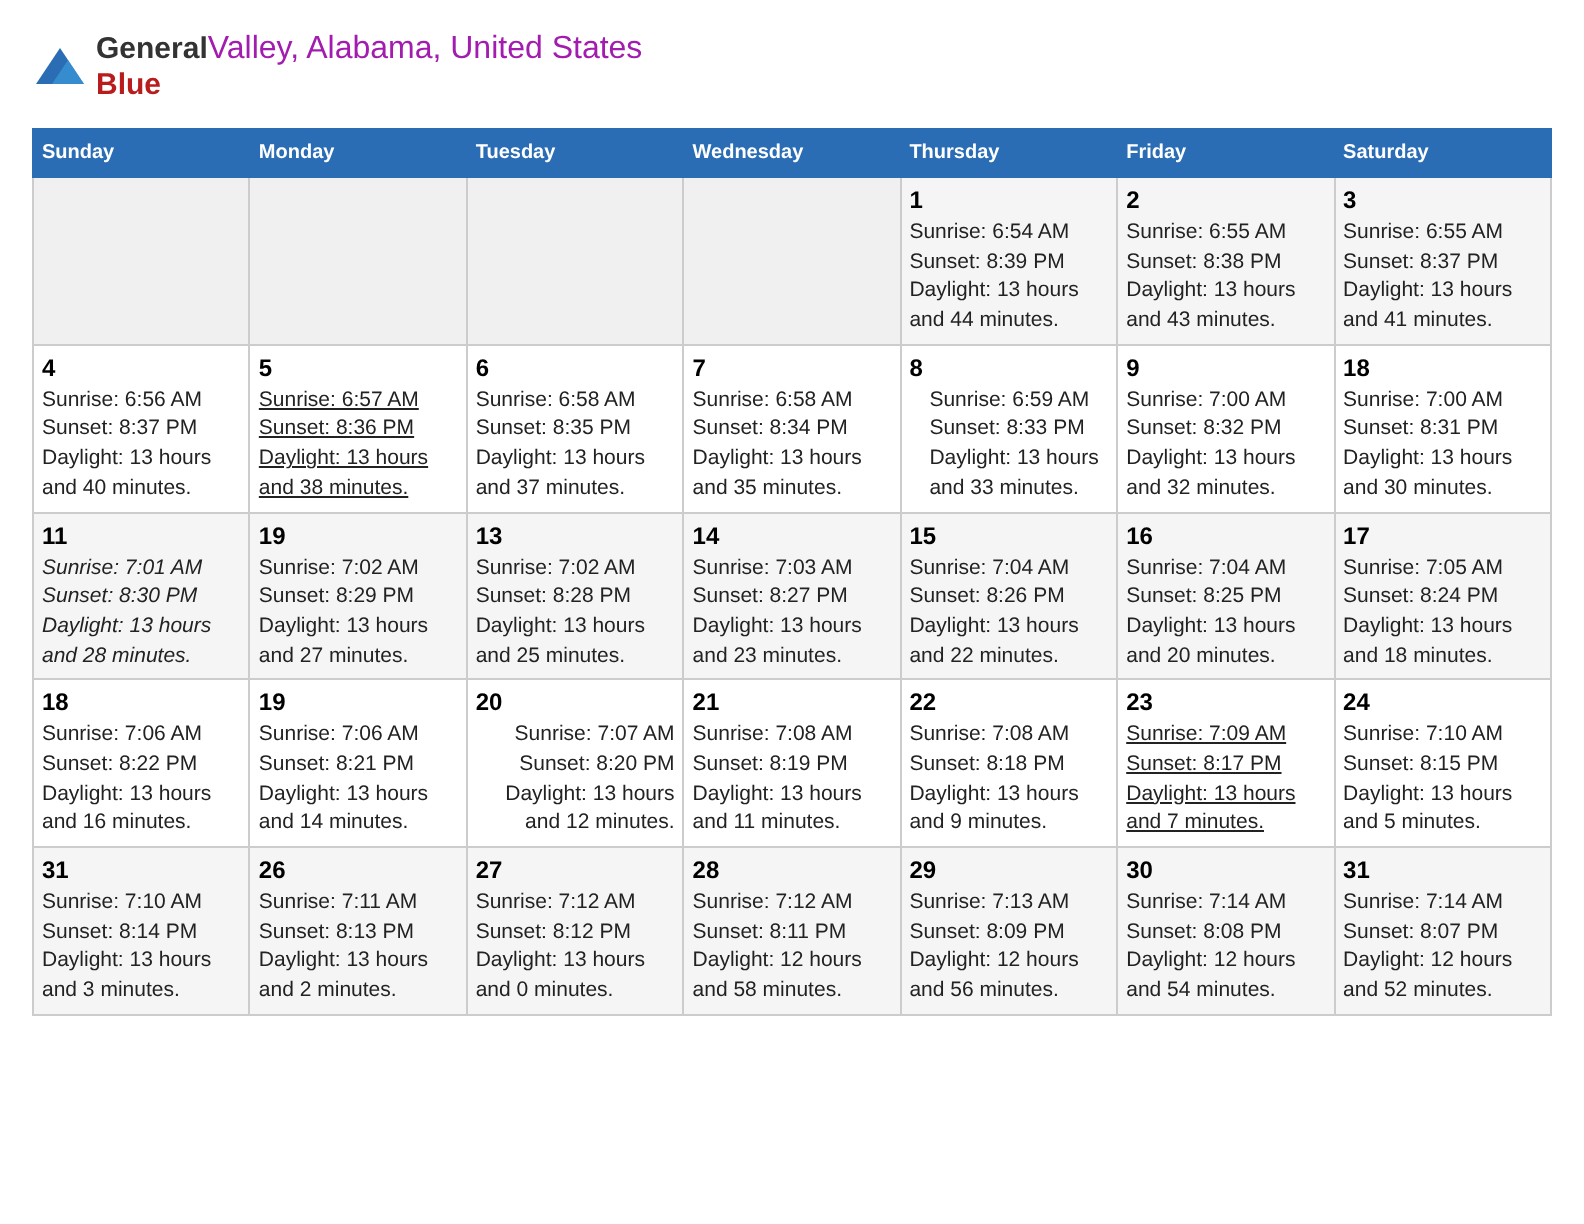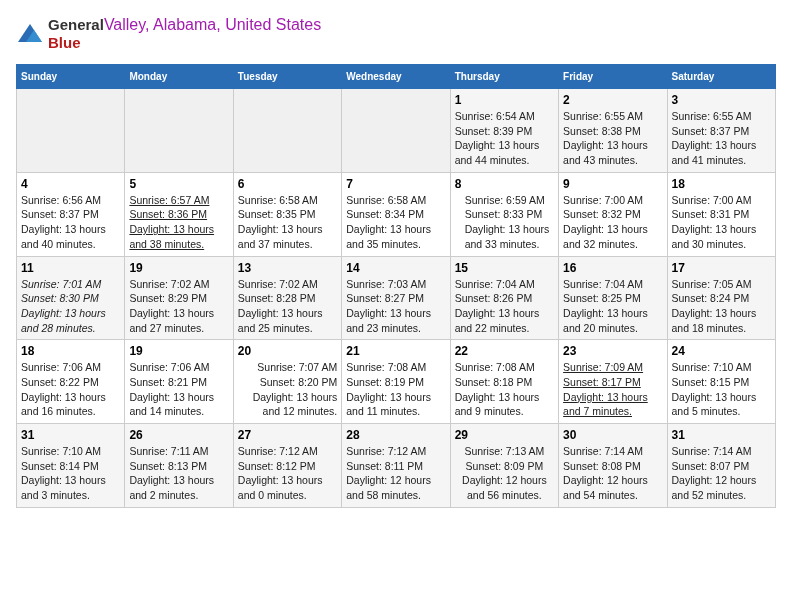--- a/index.html
+++ b/index.html
@@ -327,21 +327,21 @@
         </td>
         <td>
           <span class="day-number">28</span>
           <div class="day-info" style="white-space: pre-line;">Sunrise: 7:12 AM
 Sunset: 8:11 PM
 Daylight: 12 hours
 and 58 minutes.</div>
         </td>
         <td>
           <span class="day-number">29</span>
-          <div class="day-info" style="white-space: pre-line; text-align: center;">Sunrise: 7:13 AM
+          <div class="day-info" style="white-space: pre-line;">Sunrise: 7:13 AM
 Sunset: 8:09 PM
 Daylight: 12 hours
 and 56 minutes.</div>
         </td>
         <td>
           <span class="day-number">30</span>
           <div class="day-info" style="white-space: pre-line;">Sunrise: 7:14 AM
 Sunset: 8:08 PM
 Daylight: 12 hours
 and 54 minutes.</div>

